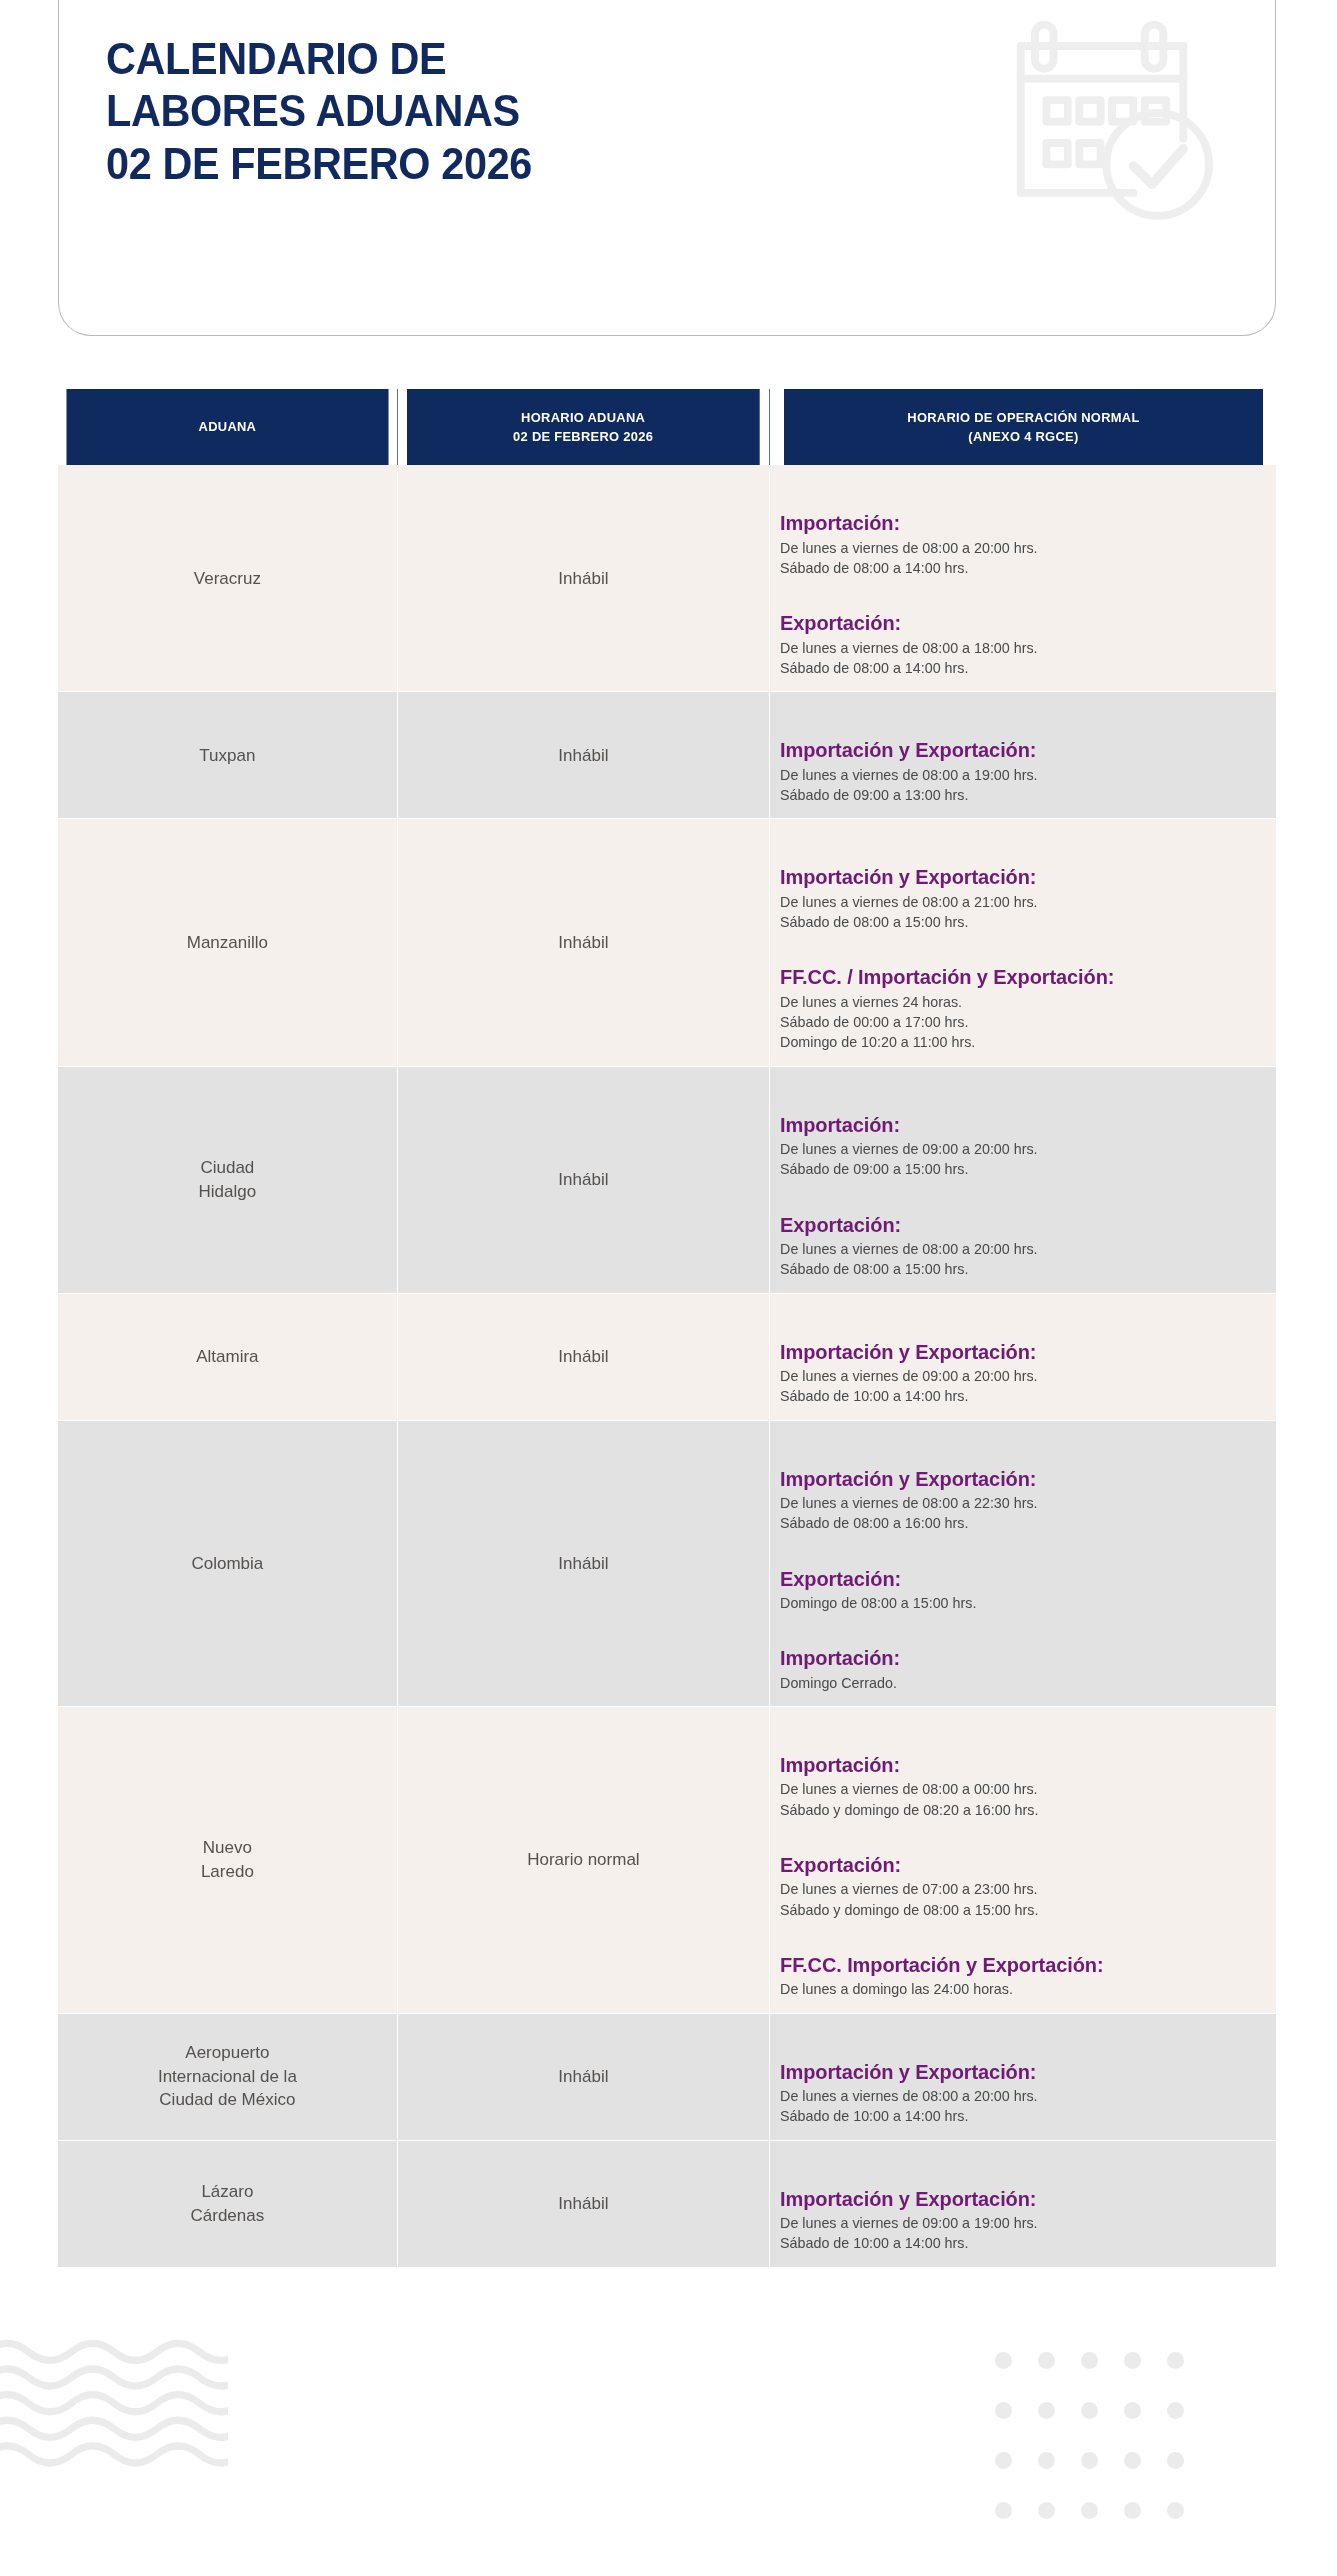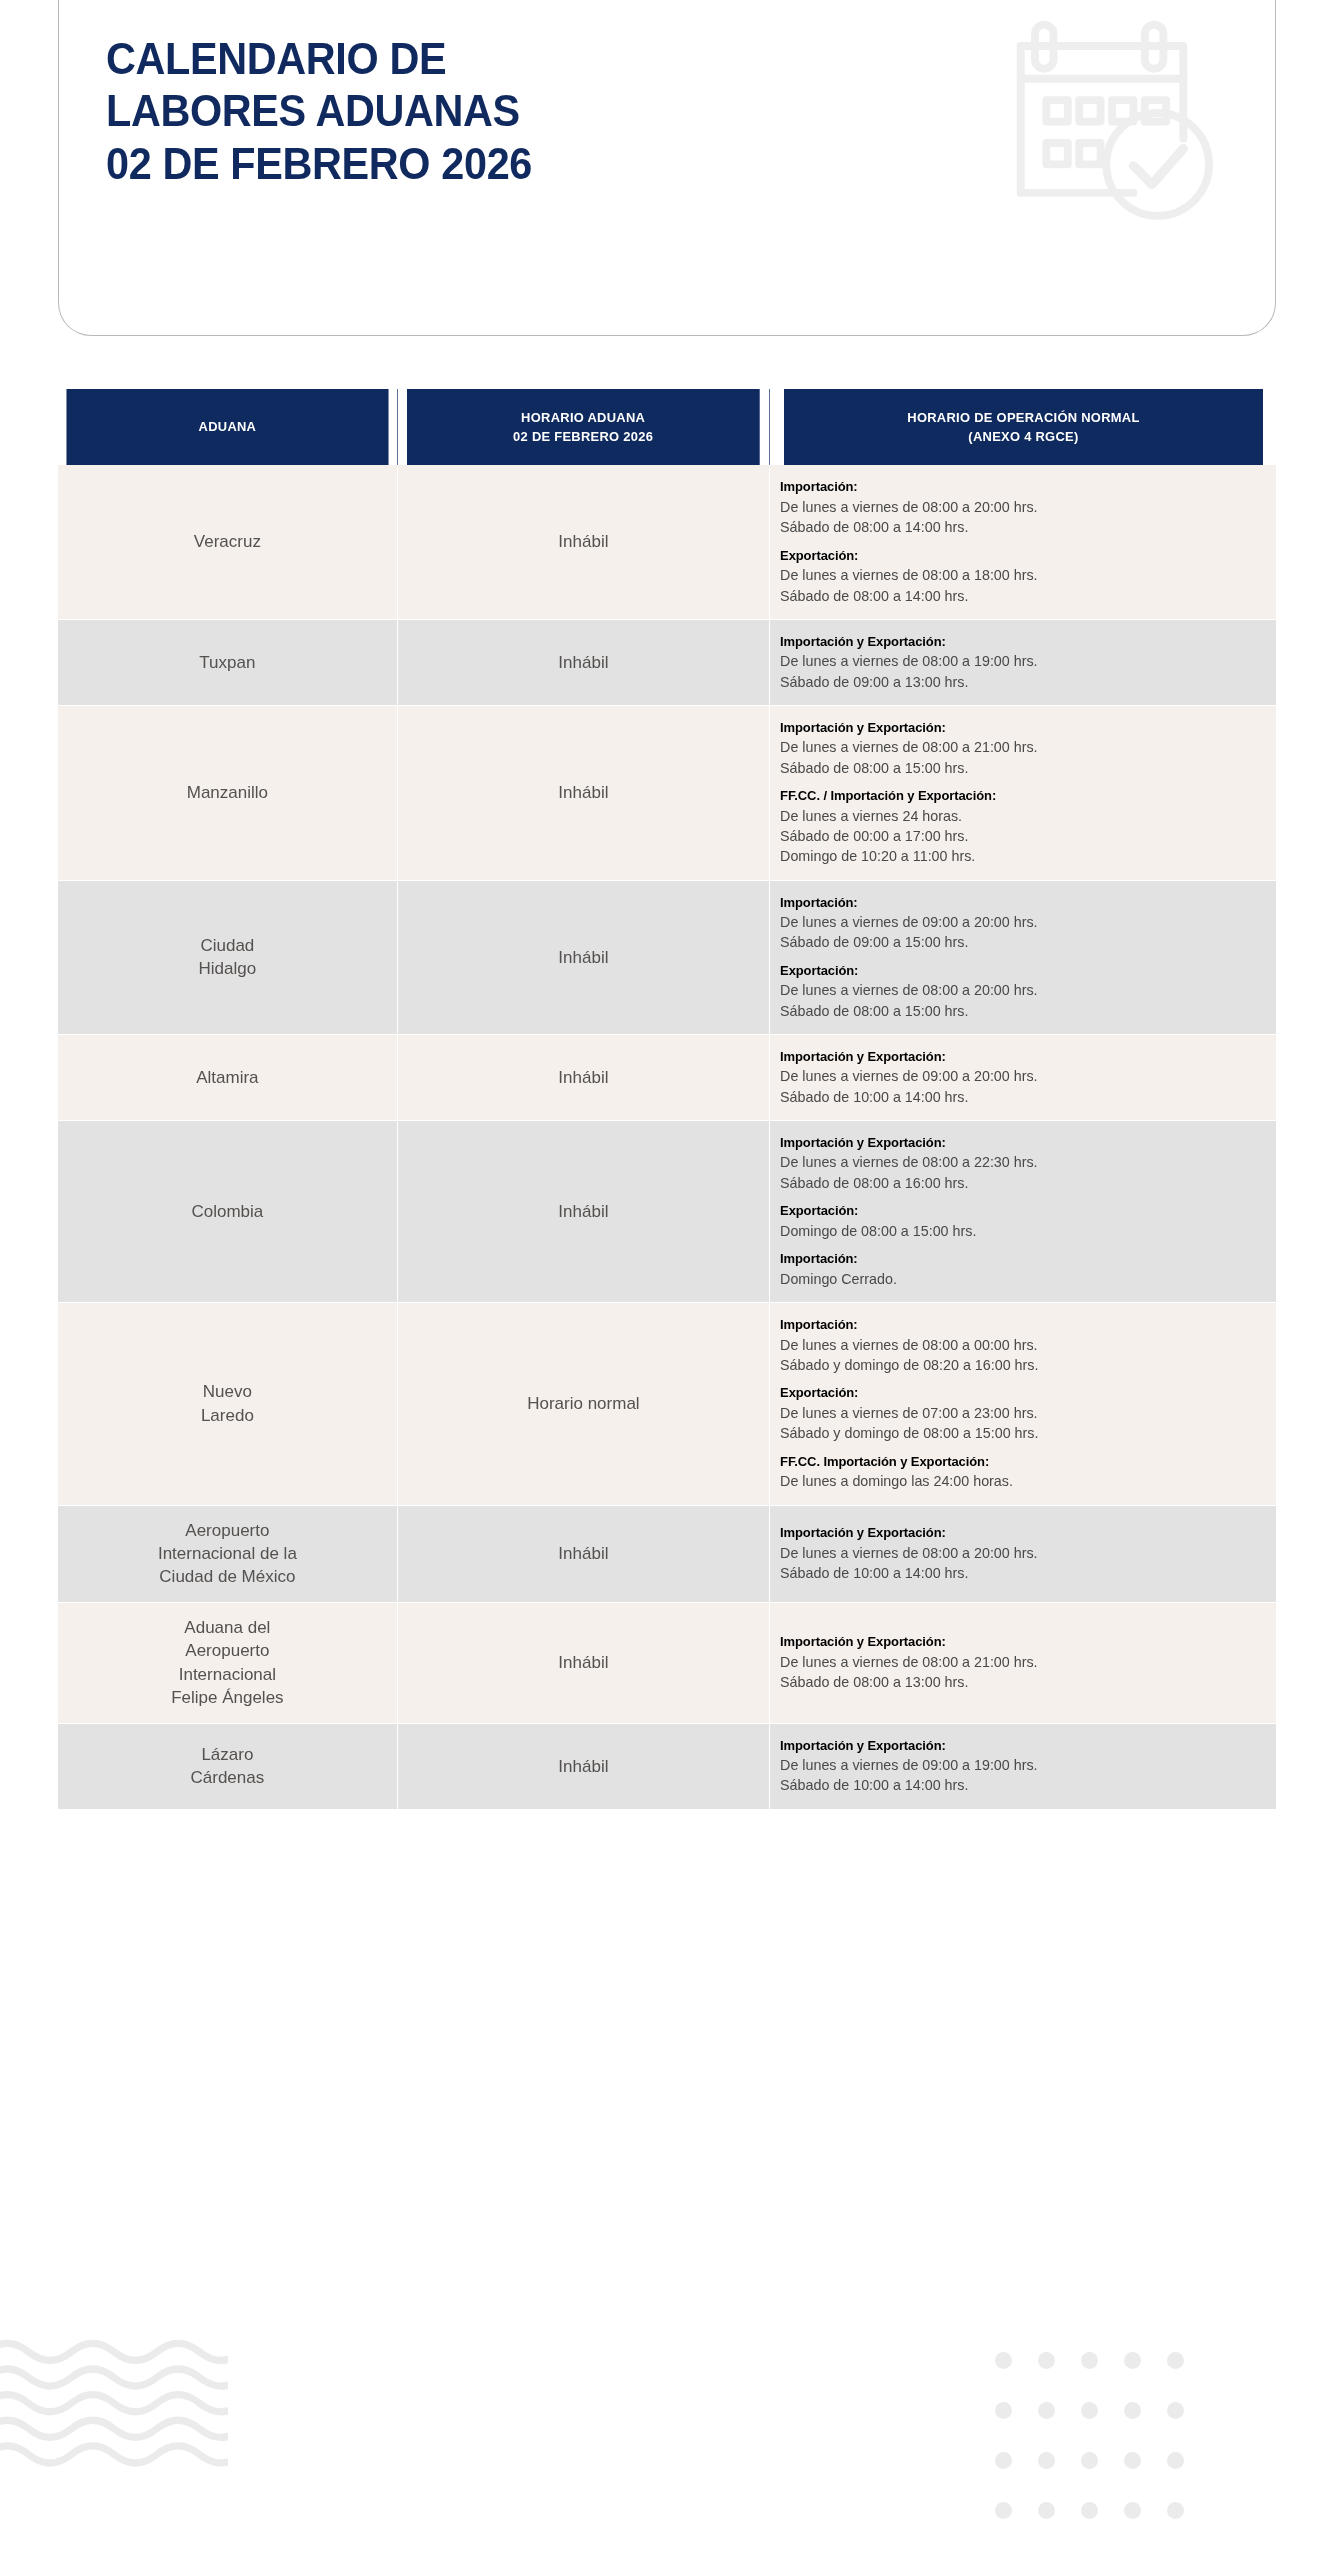--- a/index.html
+++ b/index.html
@@ -129,23 +129,24 @@
     padding-right: 15.7px;
     font-size: 14.3px;
     color: #3f3f3f;
     line-height: 1.42;
   }
 
   .blk { margin-bottom: 9.3px; }
   .blk:last-child { margin-bottom: 0; }
   .blk-head {
     font-weight: 700;
-    color: #000000;
-    font-size: 13px;
+    color: #701a75;
+    font-size: 20px;
     letter-spacing: -0.1px;
+    margin-top: 31px;
   }
   .blk-line {
     font-weight: 400;
     color: #494949;
     font-size: 14.3px;
   }
 
   
   .footer {
     position: absolute;
@@ -385,34 +386,20 @@
 Ciudad de México</td>
             <td class="td-horario">Inhábil</td>
             <td class="td-normal">
               <div class="blk">
                 <div class="blk-head">Importación y Exportación:</div>
                 <div class="blk-line">De lunes a viernes de 08:00 a 20:00 hrs.</div>
                 <div class="blk-line">Sábado de 10:00 a 14:00 hrs.</div>
               </div>
             </td>
           </tr>
-          <tr class="odd">
-            <td class="td-aduana">Aduana del
-Aeropuerto
-Internacional
-Felipe Ángeles</td>
-            <td class="td-horario">Inhábil</td>
-            <td class="td-normal">
-              <div class="blk">
-                <div class="blk-head">Importación y Exportación:</div>
-                <div class="blk-line">De lunes a viernes de 08:00 a 21:00 hrs.</div>
-                <div class="blk-line">Sábado de 08:00 a 13:00 hrs.</div>
-              </div>
-            </td>
-          </tr>
           <tr class="even">
             <td class="td-aduana">Lázaro
 Cárdenas</td>
             <td class="td-horario">Inhábil</td>
             <td class="td-normal">
               <div class="blk">
                 <div class="blk-head">Importación y Exportación:</div>
                 <div class="blk-line">De lunes a viernes de 09:00 a 19:00 hrs.</div>
                 <div class="blk-line">Sábado de 10:00 a 14:00 hrs.</div>
               </div>

